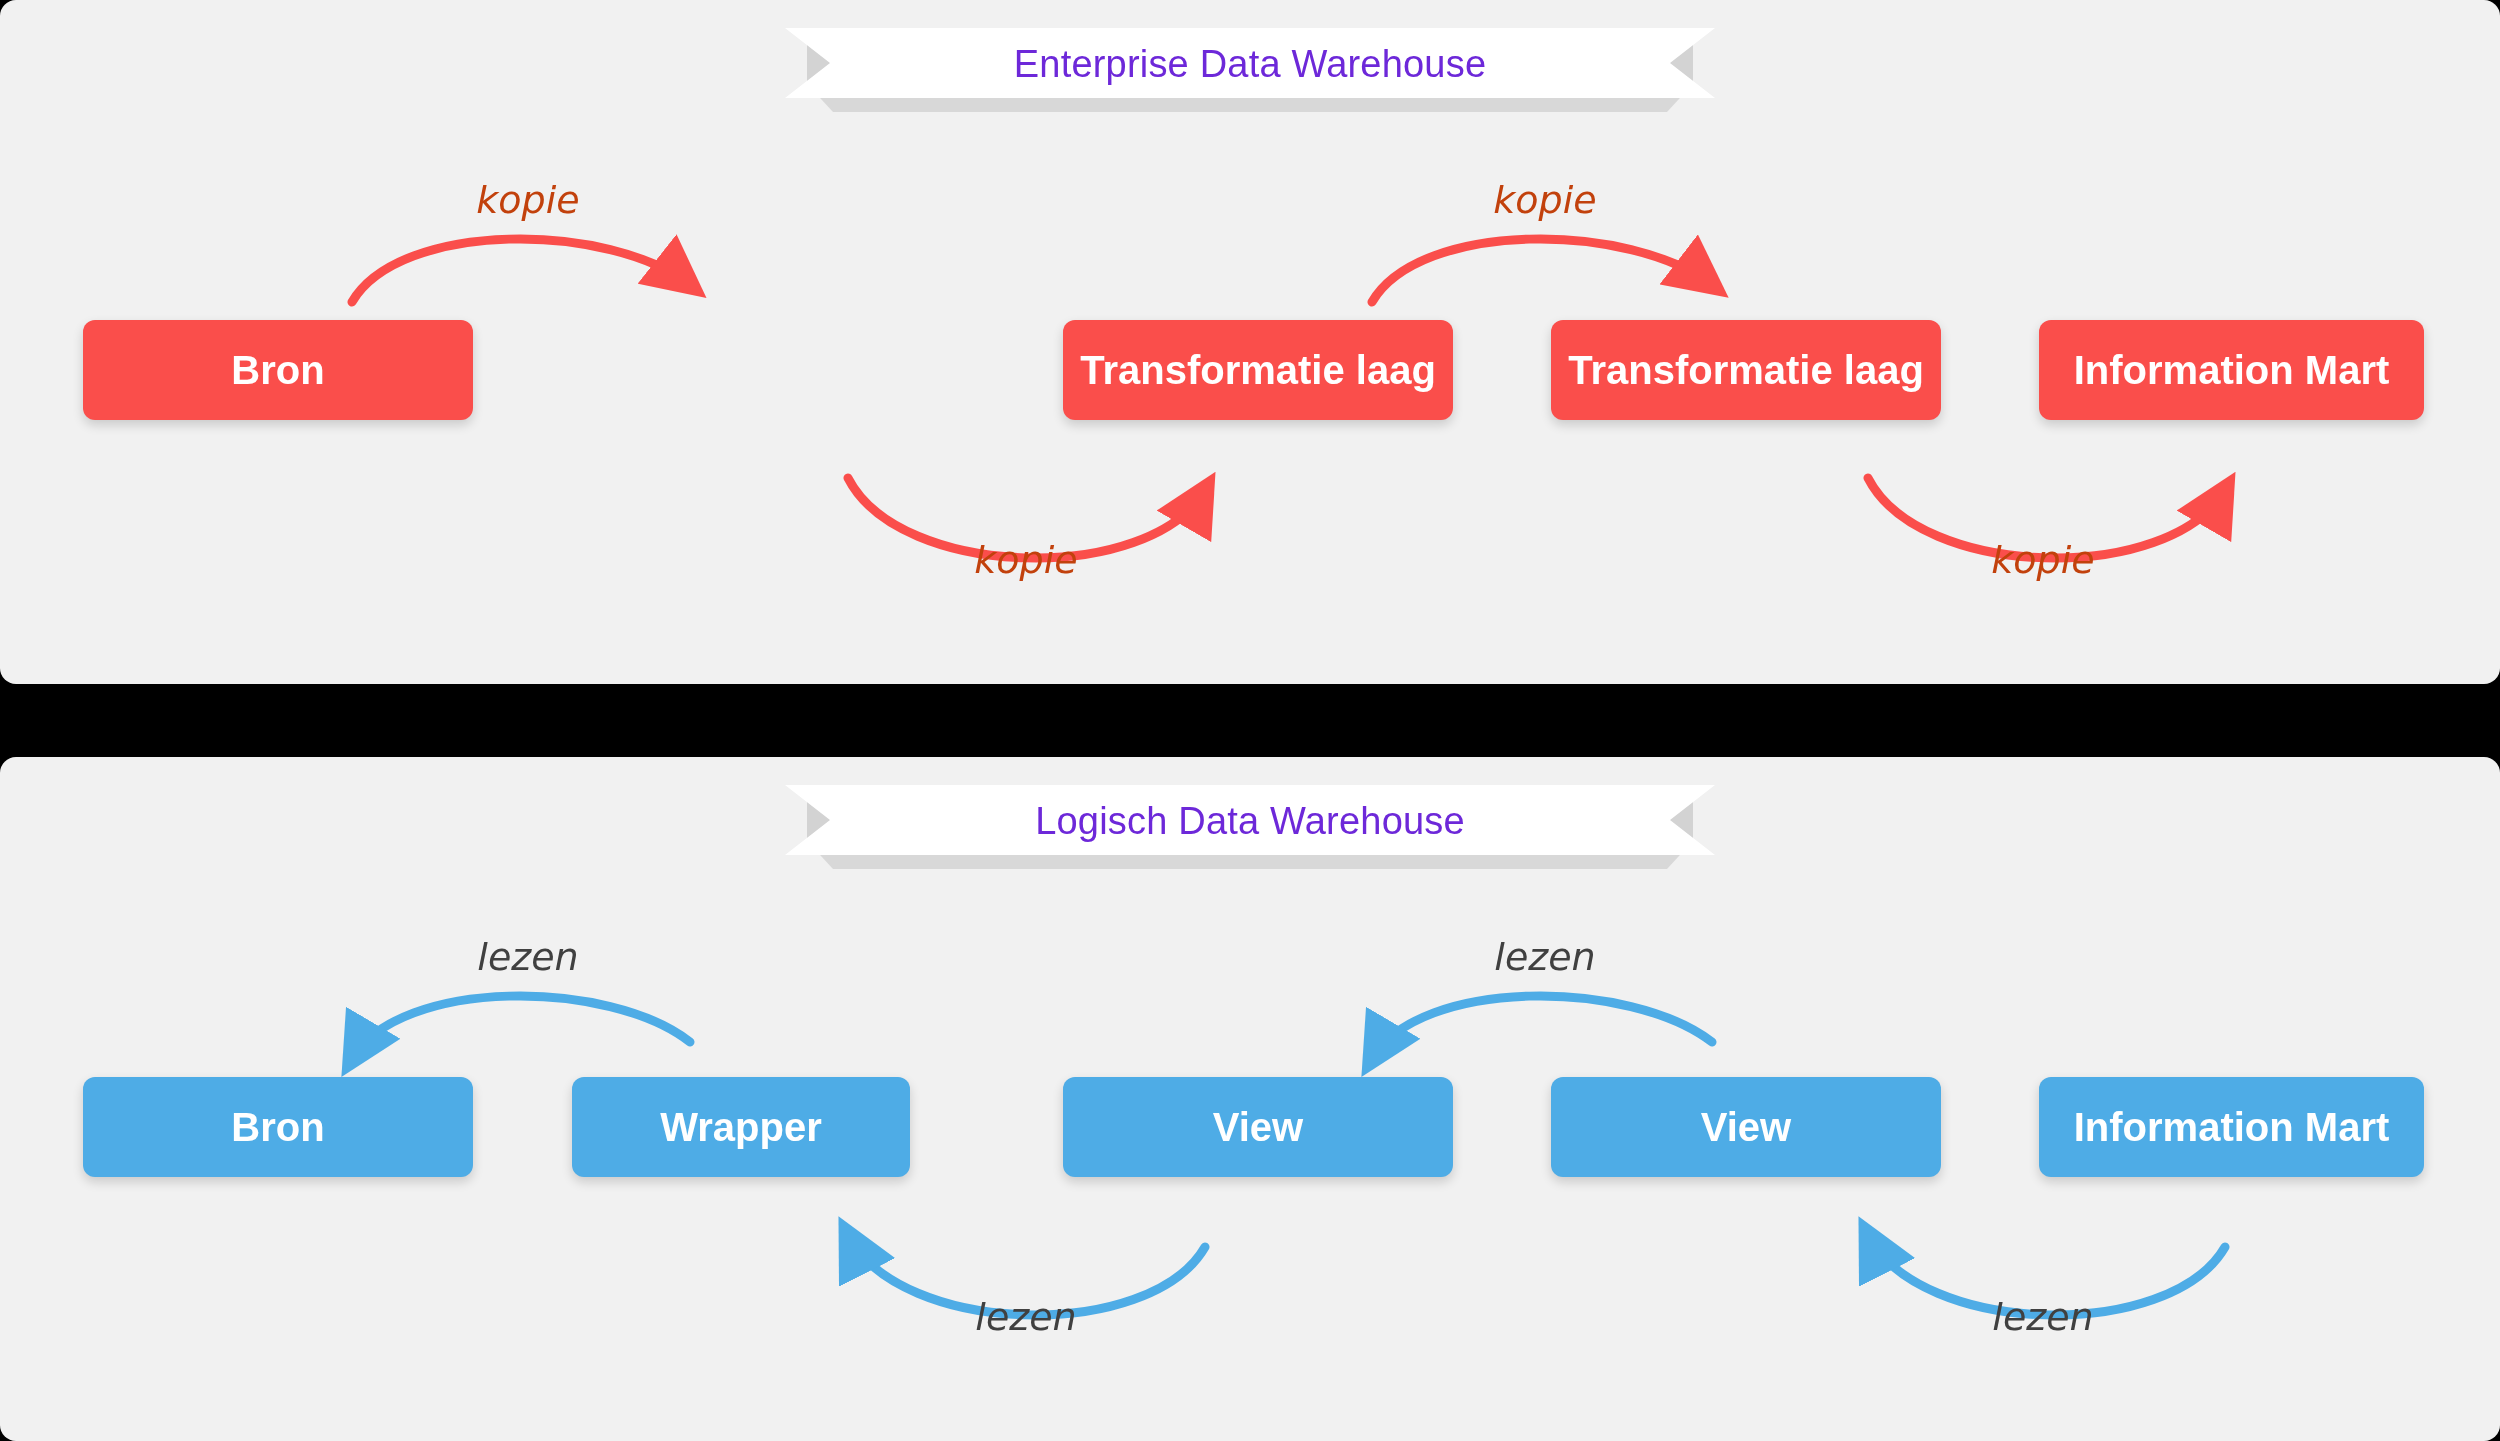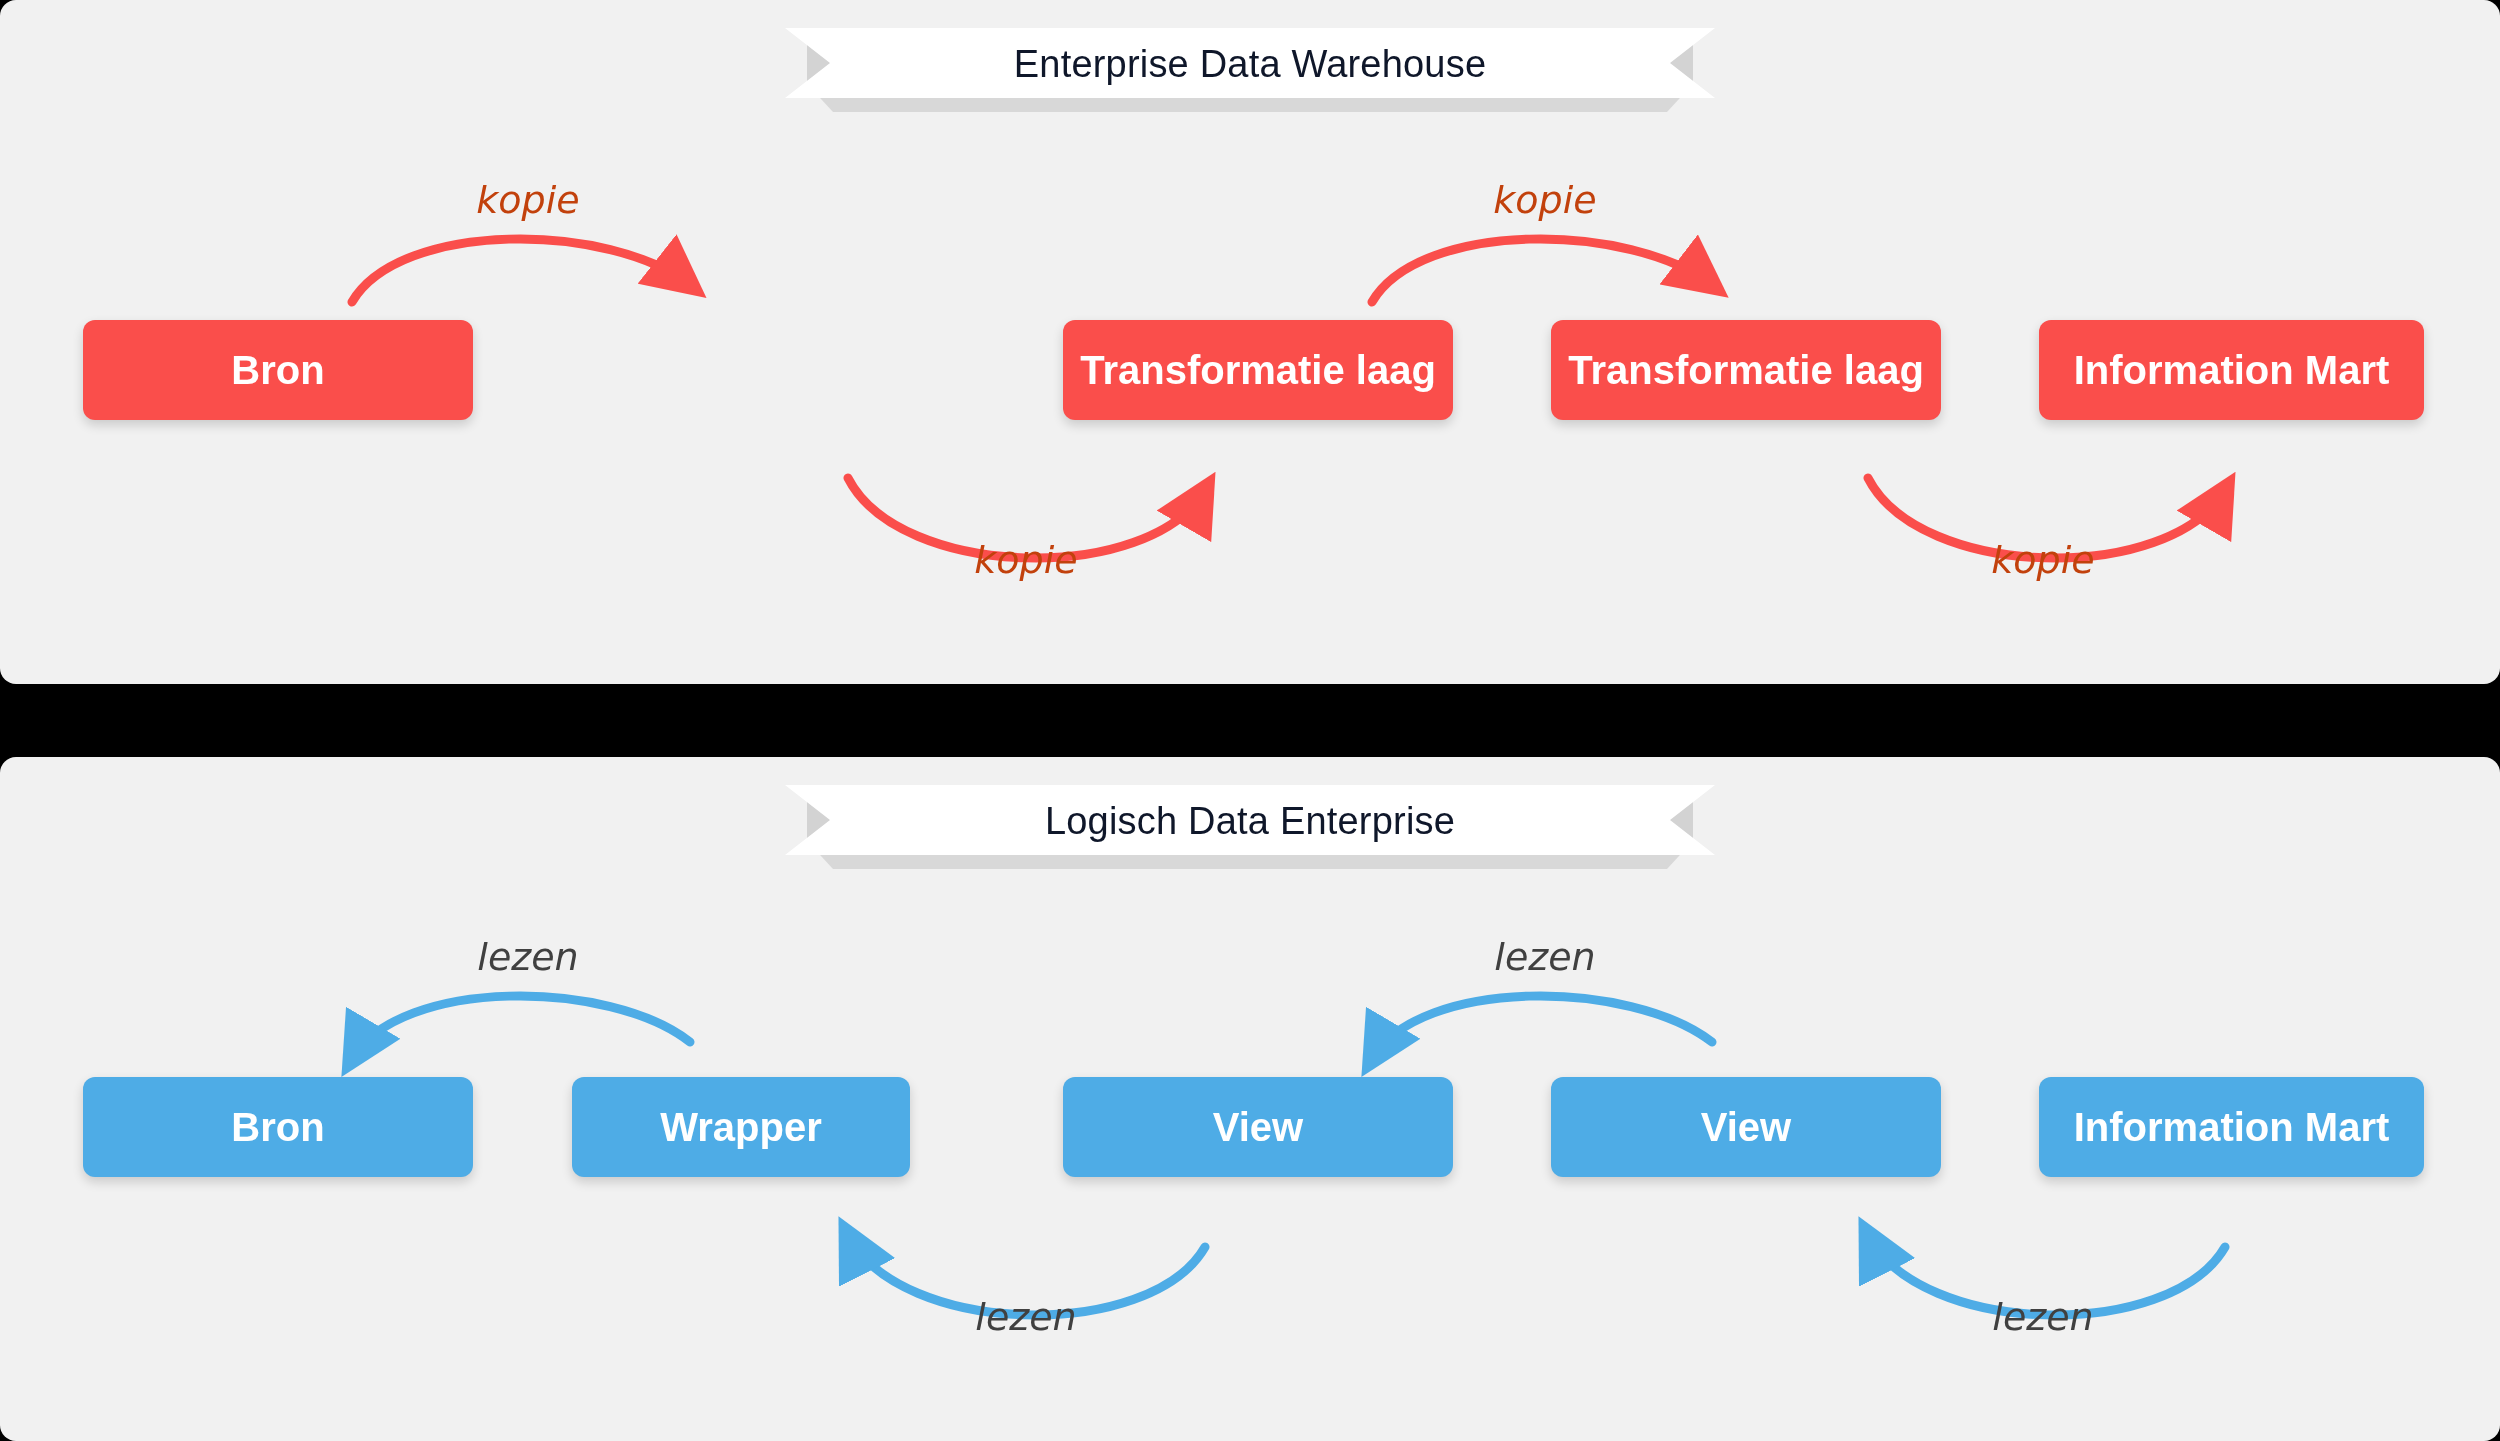--- a/index.html
+++ b/index.html
@@ -35,21 +35,21 @@
   .ribbon .notch.l { left: 22px; clip-path: polygon(0 0, 46px 23px, 0 46px); }
   .ribbon .notch.r { right: 22px; clip-path: polygon(46px 0, 0 23px, 46px 46px); }
   .ribbon .body2 {
     position: absolute; left: 0; top: 0; width: 930px; height: 70px;
     background: #FFFFFF;
     clip-path: polygon(0 0, 930px 0, 885px 35px, 930px 70px, 0 70px, 45px 35px);
   }
   .ribbon .title {
     position: absolute; left: 0; top: 0; width: 930px; height: 72px;
     display: flex; align-items: center; justify-content: center;
-    font-size: 38px; color: #0f172a; font-weight: 400; letter-spacing: .2px;
+    font-size: 38px; color: #6d28d9; font-weight: 400; letter-spacing: .2px;
   }
 
   
   .box {
     position: absolute;
     height: 100px;
     border-radius: 12px;
     display: flex; align-items: center; justify-content: center;
     color: #fff; font-size: 40px; font-weight: bold;
     box-shadow: 0 5px 11px rgba(0,0,0,0.16);
@@ -114,21 +114,21 @@
     <div class="box red" style="left:2039px;top:320px; width:385px;">Information Mart</div>
   </div>
 
   <div class="panel bottom">
 
     <div class="ribbon" style="top:28px;">
       <div class="tail"></div>
       <div class="notch l"></div>
       <div class="notch r"></div>
       <div class="body2"></div>
-      <div class="title">Logisch Data Enterprise</div>
+      <div class="title">Logisch Data Warehouse</div>
     </div>
 
     <svg class="arrows" viewBox="0 0 2500 684">
       <defs>
         <marker id="ahB" viewBox="0 0 12 12" refX="8" refY="6" markerWidth="7" markerHeight="7" orient="auto-start-reverse">
           <path d="M0,0 L12,6 L0,12 Z" fill="#4EACE6"></path>
         </marker>
       </defs>
 
       <path d="M 690,285 C 610,222 400,220 352,302" fill="none" stroke="#4EACE6" stroke-width="9" stroke-linecap="round" marker-end="url(#ahB)"></path>

